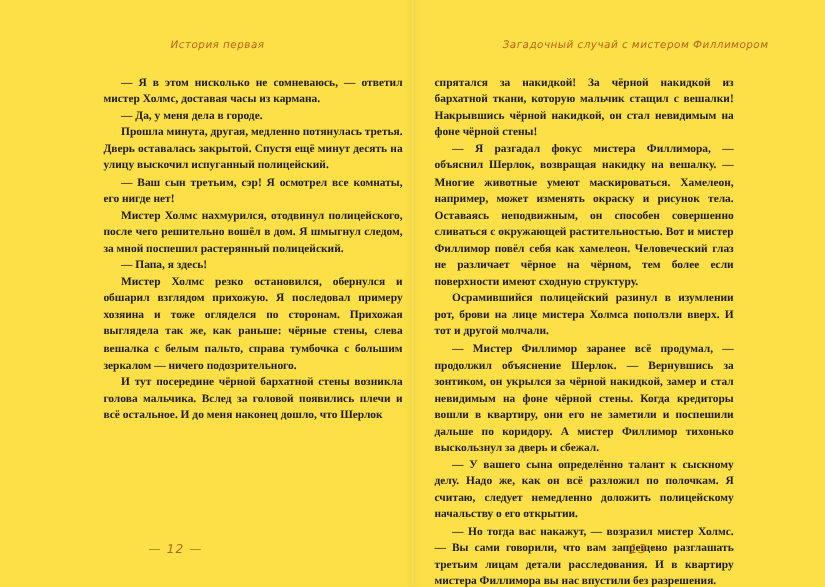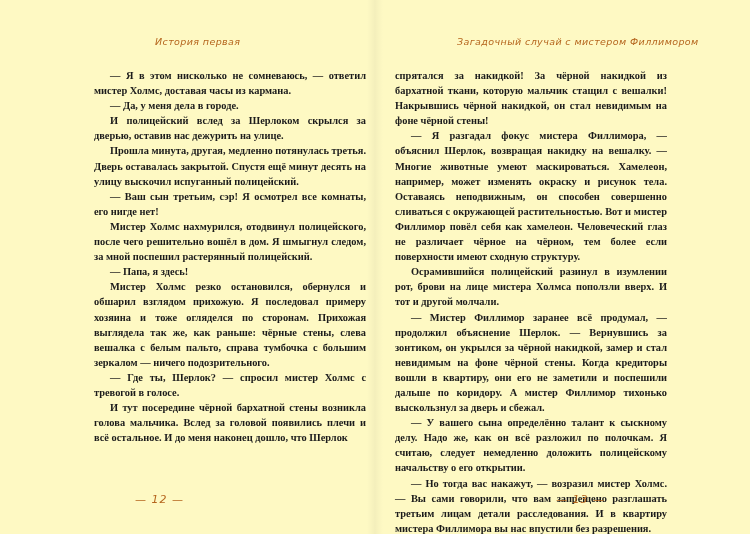--- a/index.html
+++ b/index.html
@@ -19,21 +19,21 @@
     height: 534px;
     background: #fdfdfd;
     display: flex;
     box-sizing: border-box;
   }
   .page {
     position: relative;
     width: 375px;
     height: 534px;
     box-sizing: border-box;
-    background: #fef9c3;
+    background: #fde047;
   }
   .page-left {
     padding: 0;
   }
   .page-right {
     padding: 0;
   }
   
   .gutter {
     position: absolute;
@@ -112,27 +112,25 @@
 <body>
 
 <div class="spread">
 
   <div class="page page-left">
     <div class="running-head rh-left">История первая</div>
 
     <div class="textblock tb-left">
       <p>— Я в этом нисколько не сомневаюсь, — ответил мистер Холмс, доставая часы из кармана.</p>
       <p>— Да, у меня дела в городе.</p>
-      <p>И полицейский вслед за Шерлоком скрылся за дверью, оставив нас дежурить на улице.</p>
       <p>Прошла минута, другая, медленно потянулась третья. Дверь оставалась закрытой. Спустя ещё минут десять на улицу выскочил испуганный полицейский.</p>
       <p>— Ваш сын третьим, сэр! Я осмотрел все комнаты, его нигде нет!</p>
       <p>Мистер Холмс нахмурился, отодвинул полицейского, после чего решительно вошёл в дом. Я шмыгнул следом, за мной поспешил растерянный полицейский.</p>
       <p>— Папа, я здесь!</p>
       <p>Мистер Холмс резко остановился, обернулся и обшарил взглядом прихожую. Я последовал примеру хозяина и тоже огляделся по сторонам. Прихожая выглядела так же, как раньше: чёрные стены, слева вешалка с белым пальто, справа тумбочка с большим зеркалом — ничего подозрительного.</p>
-      <p>— Где ты, Шерлок? — спросил мистер Холмс с тревогой в голосе.</p>
       <p>И тут посередине чёрной бархатной стены возникла голова мальчика. Вслед за головой появились плечи и всё остальное. И до меня наконец дошло, что Шерлок</p>
     </div>
 
     <div class="folio folio-left">— 12 —</div>
   </div>
 
   <div class="page page-right">
     <div class="running-head rh-right">Загадочный случай с мистером Филлимором</div>
 
     <div class="textblock tb-right">

